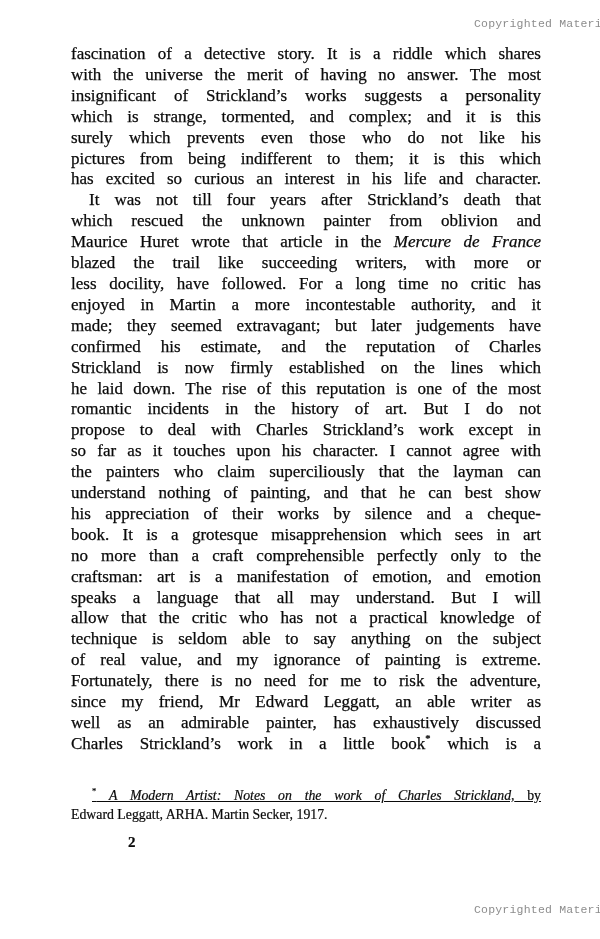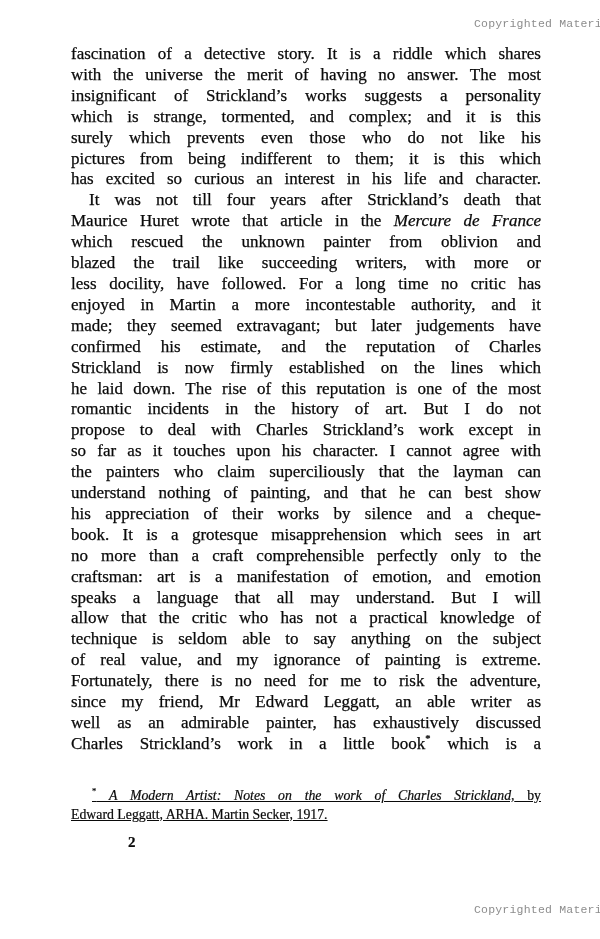--- a/index.html
+++ b/index.html
@@ -49,21 +49,21 @@
     width: 470px;
     font-size: 13.8px;
     line-height: 19px;
     -webkit-text-stroke: 0.2px currentColor;
   }
   .fn-line {
     text-align: justify;
     text-align-last: justify;
   }
   .fn-line.fn-first { text-indent: 21px; text-decoration: underline; }
-  .fn-line.last { text-align-last: left; text-decoration: underline; }
+  .fn-line.last { text-align-last: left; }
 
   .page-number {
     position: absolute;
     left: 128px;
     top: 834px;
     font-size: 15px;
     font-weight: bold;
     -webkit-text-stroke: 0.2px currentColor;
   }
 </style>
@@ -79,22 +79,22 @@
         <div class="line"><span>fascination of a detective story. It is a riddle which shares</span></div>
         <div class="line"><span>with the universe the merit of having no answer. The most</span></div>
         <div class="line"><span>insignificant of Strickland’s works suggests a personality</span></div>
         <div class="line"><span>which is strange, tormented, and complex; and it is this</span></div>
         <div class="line"><span>surely which prevents even those who do not like his</span></div>
         <div class="line"><span>pictures from being indifferent to them; it is this which</span></div>
         <div class="line"><span>has excited so curious an interest in his life and character.</span></div>
       </div>
       <div>
         <div class="line indent"><span>It was not till four years after Strickland’s death that</span></div>
+        <div class="line"><span>which rescued the unknown painter from oblivion and</span></div>
         <div class="line"><span>Maurice Huret wrote that article in the </span><em>Mercure de France</em></div>
-        <div class="line"><span>which rescued the unknown painter from oblivion and</span></div>
         <div class="line"><span>blazed the trail like succeeding writers, with more or</span></div>
         <div class="line"><span>less docility, have followed. For a long time no critic has</span></div>
         <div class="line"><span>enjoyed in Martin a more incontestable authority, and it</span></div>
         <div class="line"><span>made; they seemed extravagant; but later judgements have</span></div>
         <div class="line"><span>confirmed his estimate, and the reputation of Charles</span></div>
         <div class="line"><span>Strickland is now firmly established on the lines which</span></div>
         <div class="line"><span>he laid down. The rise of this reputation is one of the most</span></div>
         <div class="line"><span>romantic incidents in the history of art. But I do not</span></div>
         <div class="line"><span>propose to deal with Charles Strickland’s work except in</span></div>
         <div class="line"><span>so far as it touches upon his character. I cannot agree with</span></div>

